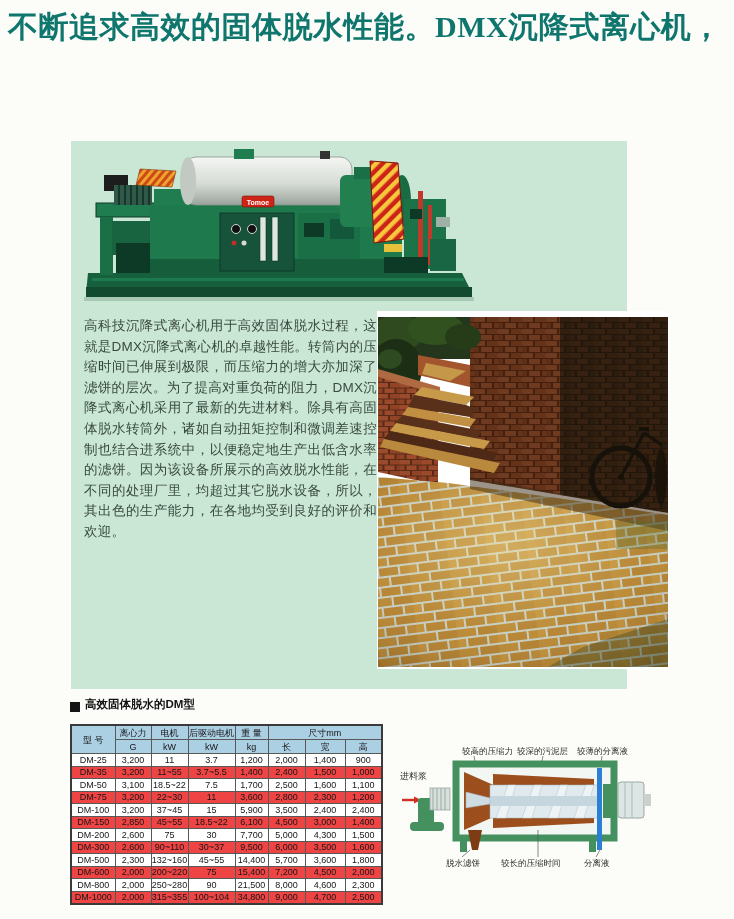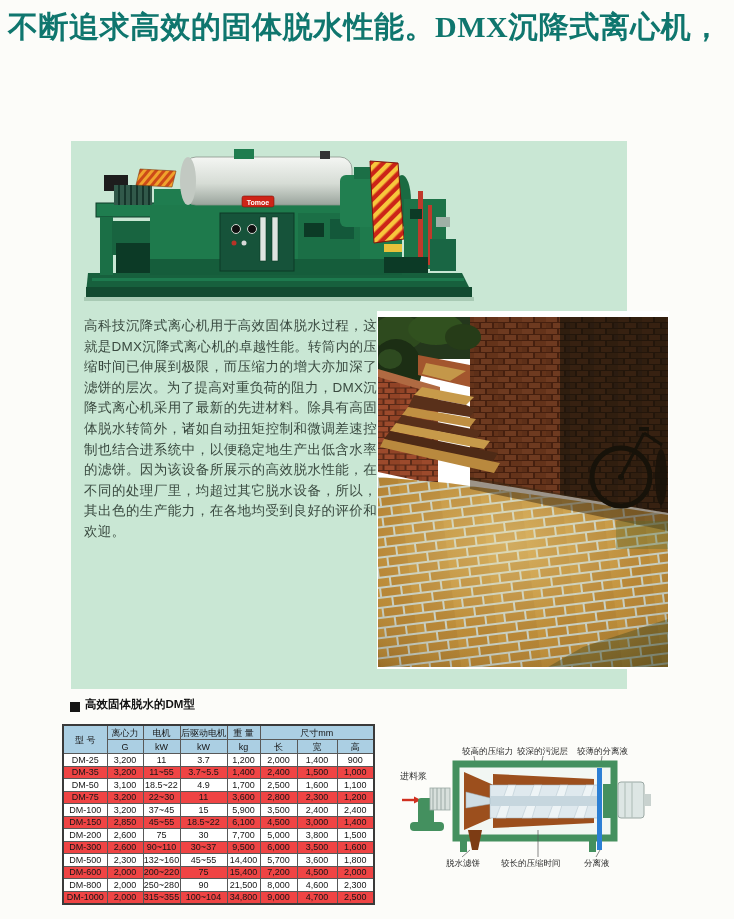--- a/index.html
+++ b/index.html
@@ -25,21 +25,21 @@
   }
   .photo-frame{position:absolute;left:377px;top:311px;width:292px;height:358px;background:#ffffff;}
   .brick-photo{position:absolute;left:378px;top:317px;width:290px;height:350px;}
   .tbl-title{
     position:absolute;left:70px;top:698px;height:14px;
     display:flex;align-items:flex-end;gap:5px;
     font-size:11.5px;font-weight:700;color:#121212;
   }
   .tbl-title .sq{width:10px;height:10px;background:#151515;flex:0 0 auto;}
   table.spec{
-    position:absolute;left:62px;top:724px;width:311px;
+    position:absolute;left:70px;top:724px;width:311px;
     border-collapse:collapse;table-layout:fixed;
     font-size:9px;color:#161616;text-align:center;background:#fff;
     border:2px solid #3a3a3a;
   }
   table.spec th,table.spec td{
     border:1px solid #585858;padding:0;height:11.5px;line-height:10px;
     font-weight:400;overflow:hidden;white-space:nowrap;
   }
   table.spec thead th{background:#abcfe3;height:13px;}
   table.spec tbody tr.alt td{background:#ef4444;}
@@ -277,21 +277,21 @@
           <td>3.7~5.5</td>
           <td>1,400</td>
           <td>2,400</td>
           <td>1,500</td>
           <td>1,000</td>
         </tr>
         <tr>
           <td>DM-50</td>
           <td>3,100</td>
           <td>18.5~22</td>
-          <td>4.9</td>
+          <td>7.5</td>
           <td>1,700</td>
           <td>2,500</td>
           <td>1,600</td>
           <td>1,100</td>
         </tr>
         <tr class="alt">
           <td>DM-75</td>
           <td>3,200</td>
           <td>22~30</td>
           <td>11</td>
@@ -320,21 +320,21 @@
           <td>3,000</td>
           <td>1,400</td>
         </tr>
         <tr>
           <td>DM-200</td>
           <td>2,600</td>
           <td>75</td>
           <td>30</td>
           <td>7,700</td>
           <td>5,000</td>
-          <td>3,800</td>
+          <td>4,300</td>
           <td>1,500</td>
         </tr>
         <tr class="alt">
           <td>DM-300</td>
           <td>2,600</td>
           <td>90~110</td>
           <td>30~37</td>
           <td>9,500</td>
           <td>6,000</td>
           <td>3,500</td>

